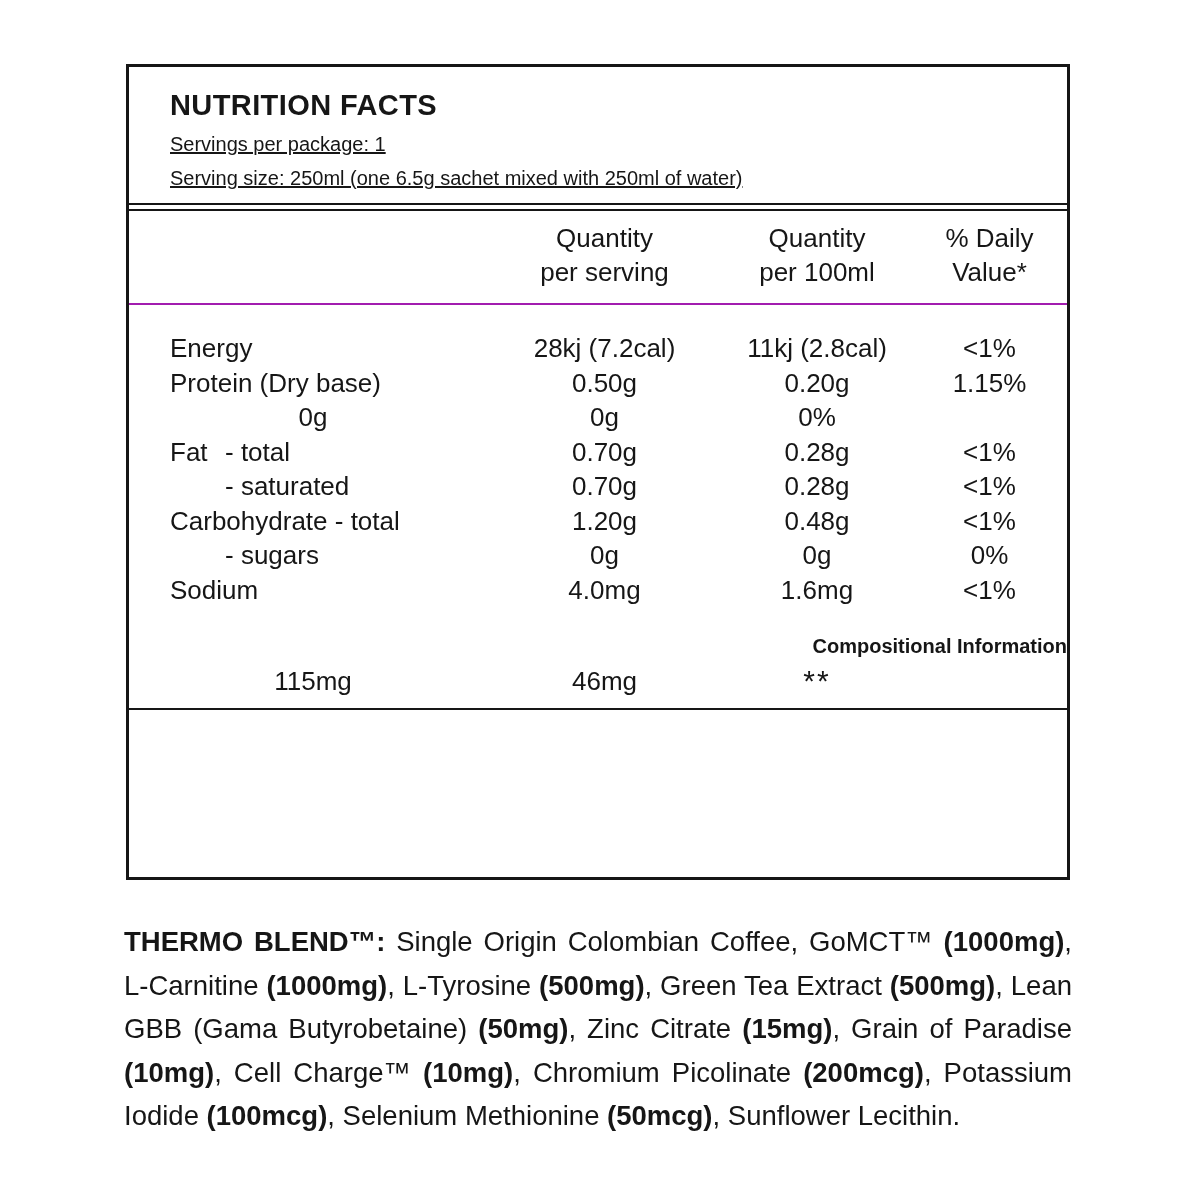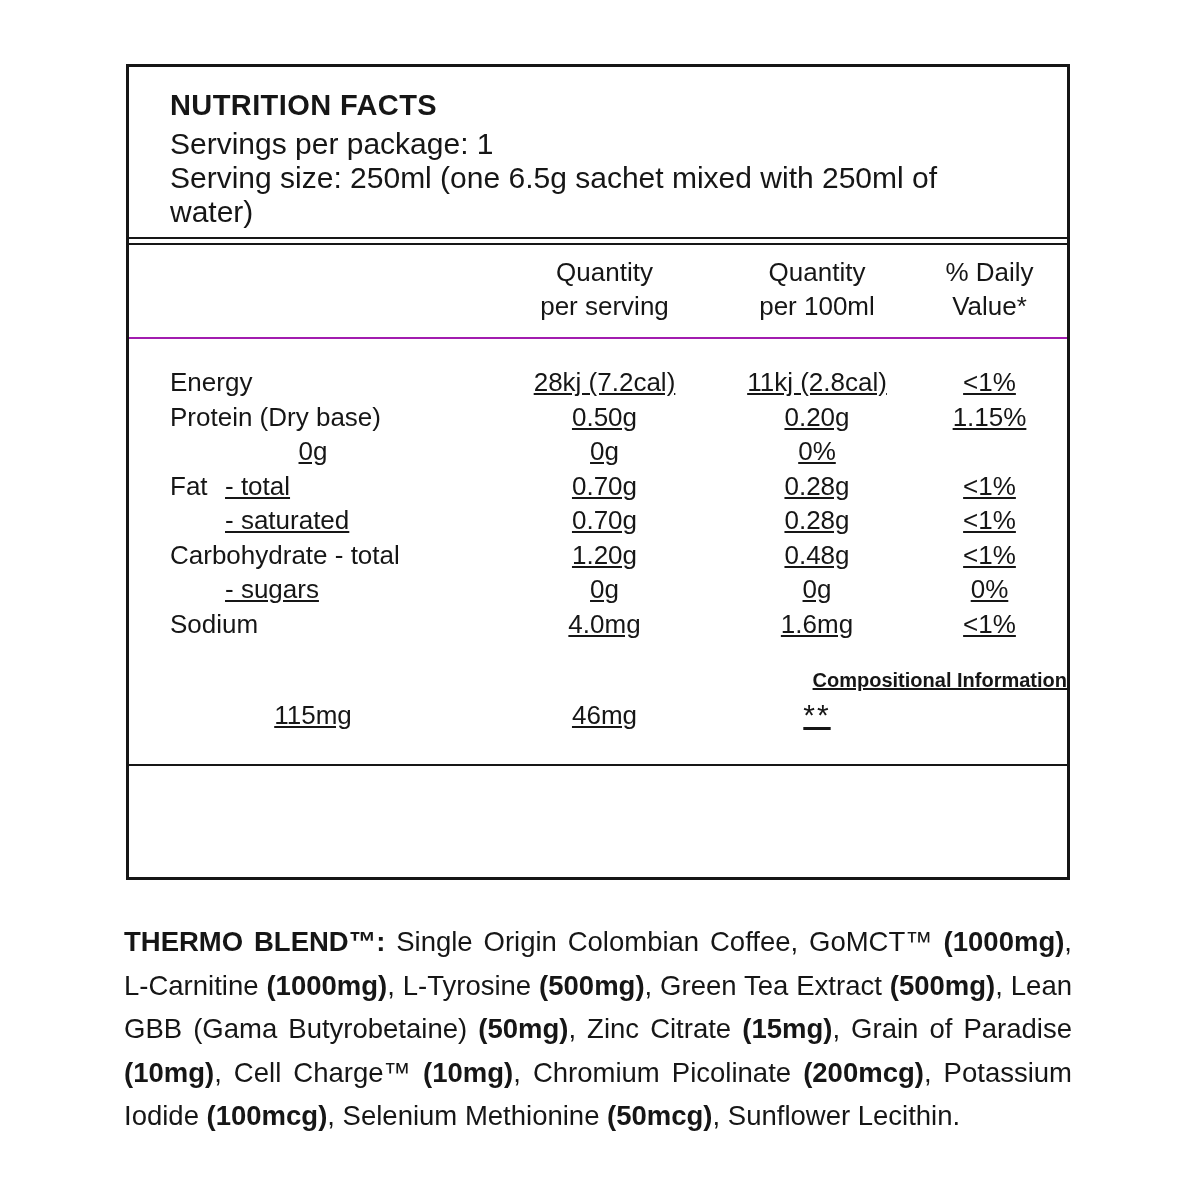--- a/index.html
+++ b/index.html
@@ -18,43 +18,43 @@
     width: 944px; height: 816px;
     border: 3px solid #161616;
     background: #ffffff;
   }
   
   .sec-header { padding: 20px 41px 0 41px; }
   .nf-title {
     font-size: 29px; font-weight: 700; letter-spacing: 0.4px;
     line-height: 36px; margin: 0 0 4px 0;
   }
-  .hline { font-size: 30px; line-height: 34px; }
+  .hline { font-size: 20px; line-height: 34px; text-decoration: underline; }
   .double-rule {
     margin-top: 8px; height: 8px;
     border-top: 2px solid #161616;
     border-bottom: 2px solid #161616;
   }
   
   .grid4 {
     display: grid;
     grid-template-columns: 368px 215px 210px 135px;
     padding-right: 10px;
   }
   .sec-colhead {
     padding-top: 10px; padding-bottom: 14px;
     border-bottom: 2px solid #a21caf;
     font-size: 26px; line-height: 34px;
   }
   .colhead-cell { text-align: center; }
   
   .sec-rows {
-    padding-top: 26px; padding-bottom: 32px;
+    padding-top: 26px; padding-bottom: 10px;
     border-bottom: 2px solid #161616;
-    font-size: 26px; line-height: 34.5px; text-decoration: underline;
+    font-size: 26px; line-height: 34.5px;
   }
   .row .lbl { padding-left: 41px; white-space: nowrap; }
   .nm { display: inline-block; min-width: 55px; }
   .val { text-align: center; }
   .comp-heading {
     font-weight: 700; padding-left: 41px; margin-top: 22px;
     font-size: 20px; line-height: 34.5px; text-align: right;
   }
   .dv-est { font-size: 30px; letter-spacing: 2px; }
   

